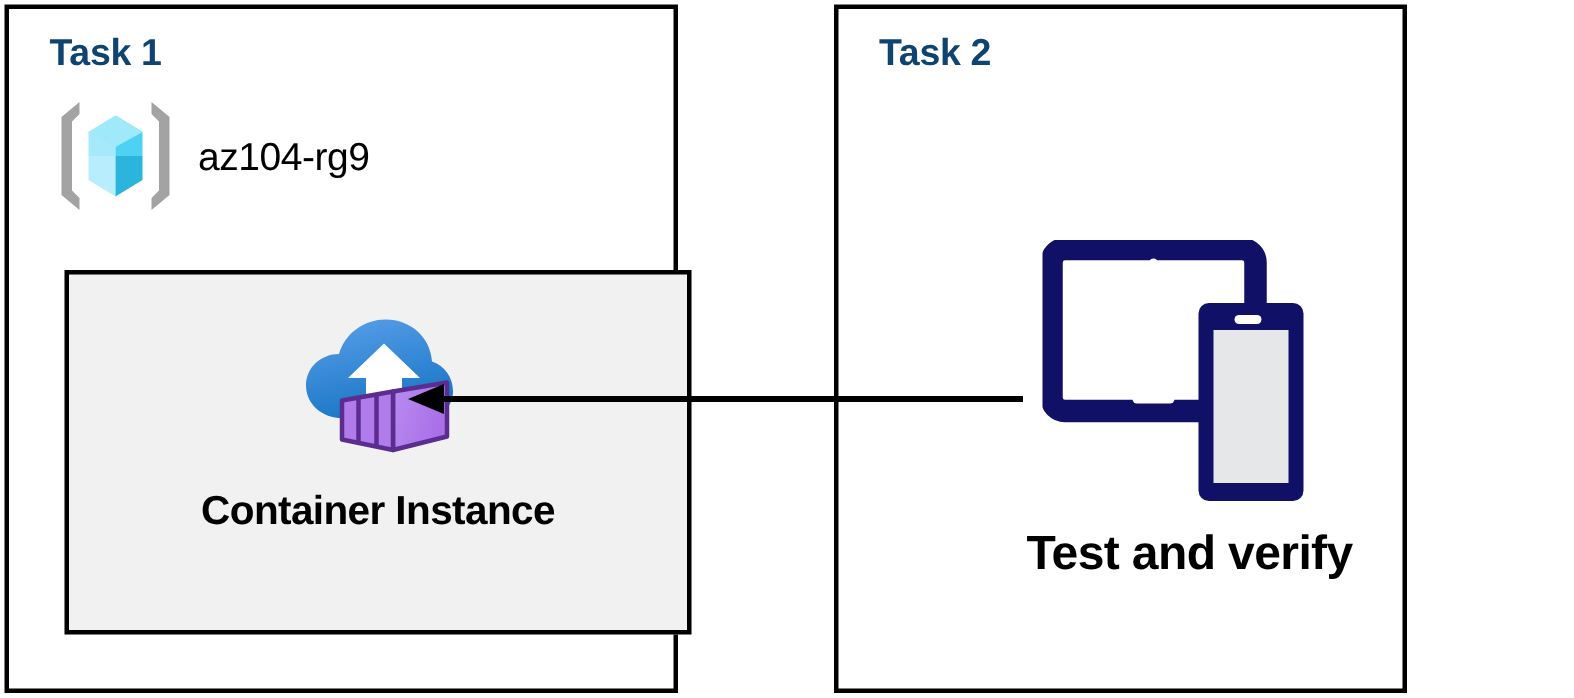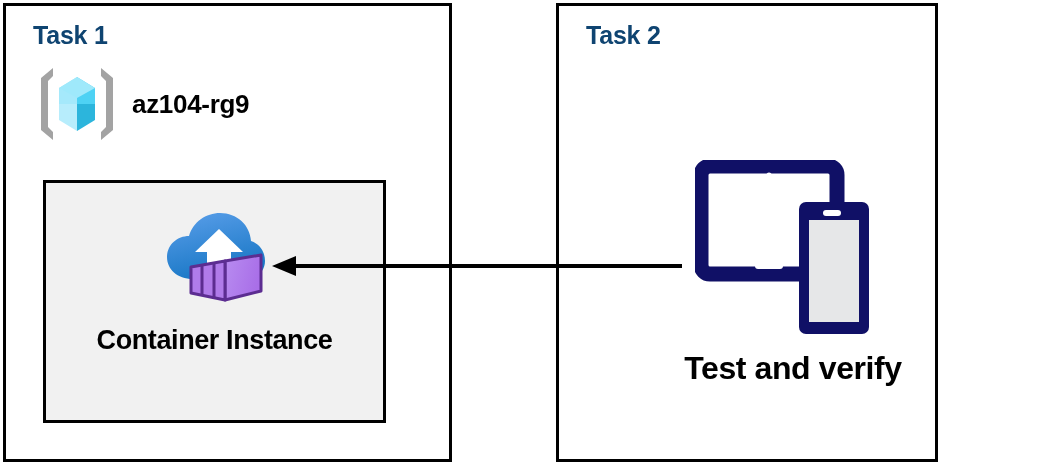--- a/index.html
+++ b/index.html
@@ -58,33 +58,33 @@
     position: absolute;
     left: 30px;
     top: 58px;
     display: flex;
     align-items: center;
     gap: 14px;
   }
   .rg-icon { width: 82px; height: 80px; display: block; }
   .rg-label {
     font-size: 26px;
-    font-weight: bold;
+    font-weight: normal;
     color: #000000;
     white-space: nowrap;
     letter-spacing: -0.3px;
     text-align: right;
   }
 
   
   #container-instance-box {
     position: absolute;
     left: 37px;
     top: 174px;
-    width: 343px;
+    width: 418px;
     height: 243px;
     box-sizing: border-box;
     border: 3px solid #000000;
     background: #f1f1f1;
   }
   .aci-icon {
     position: absolute;
     left: 50%;
     top: 22px;
     transform: translateX(-50%);

